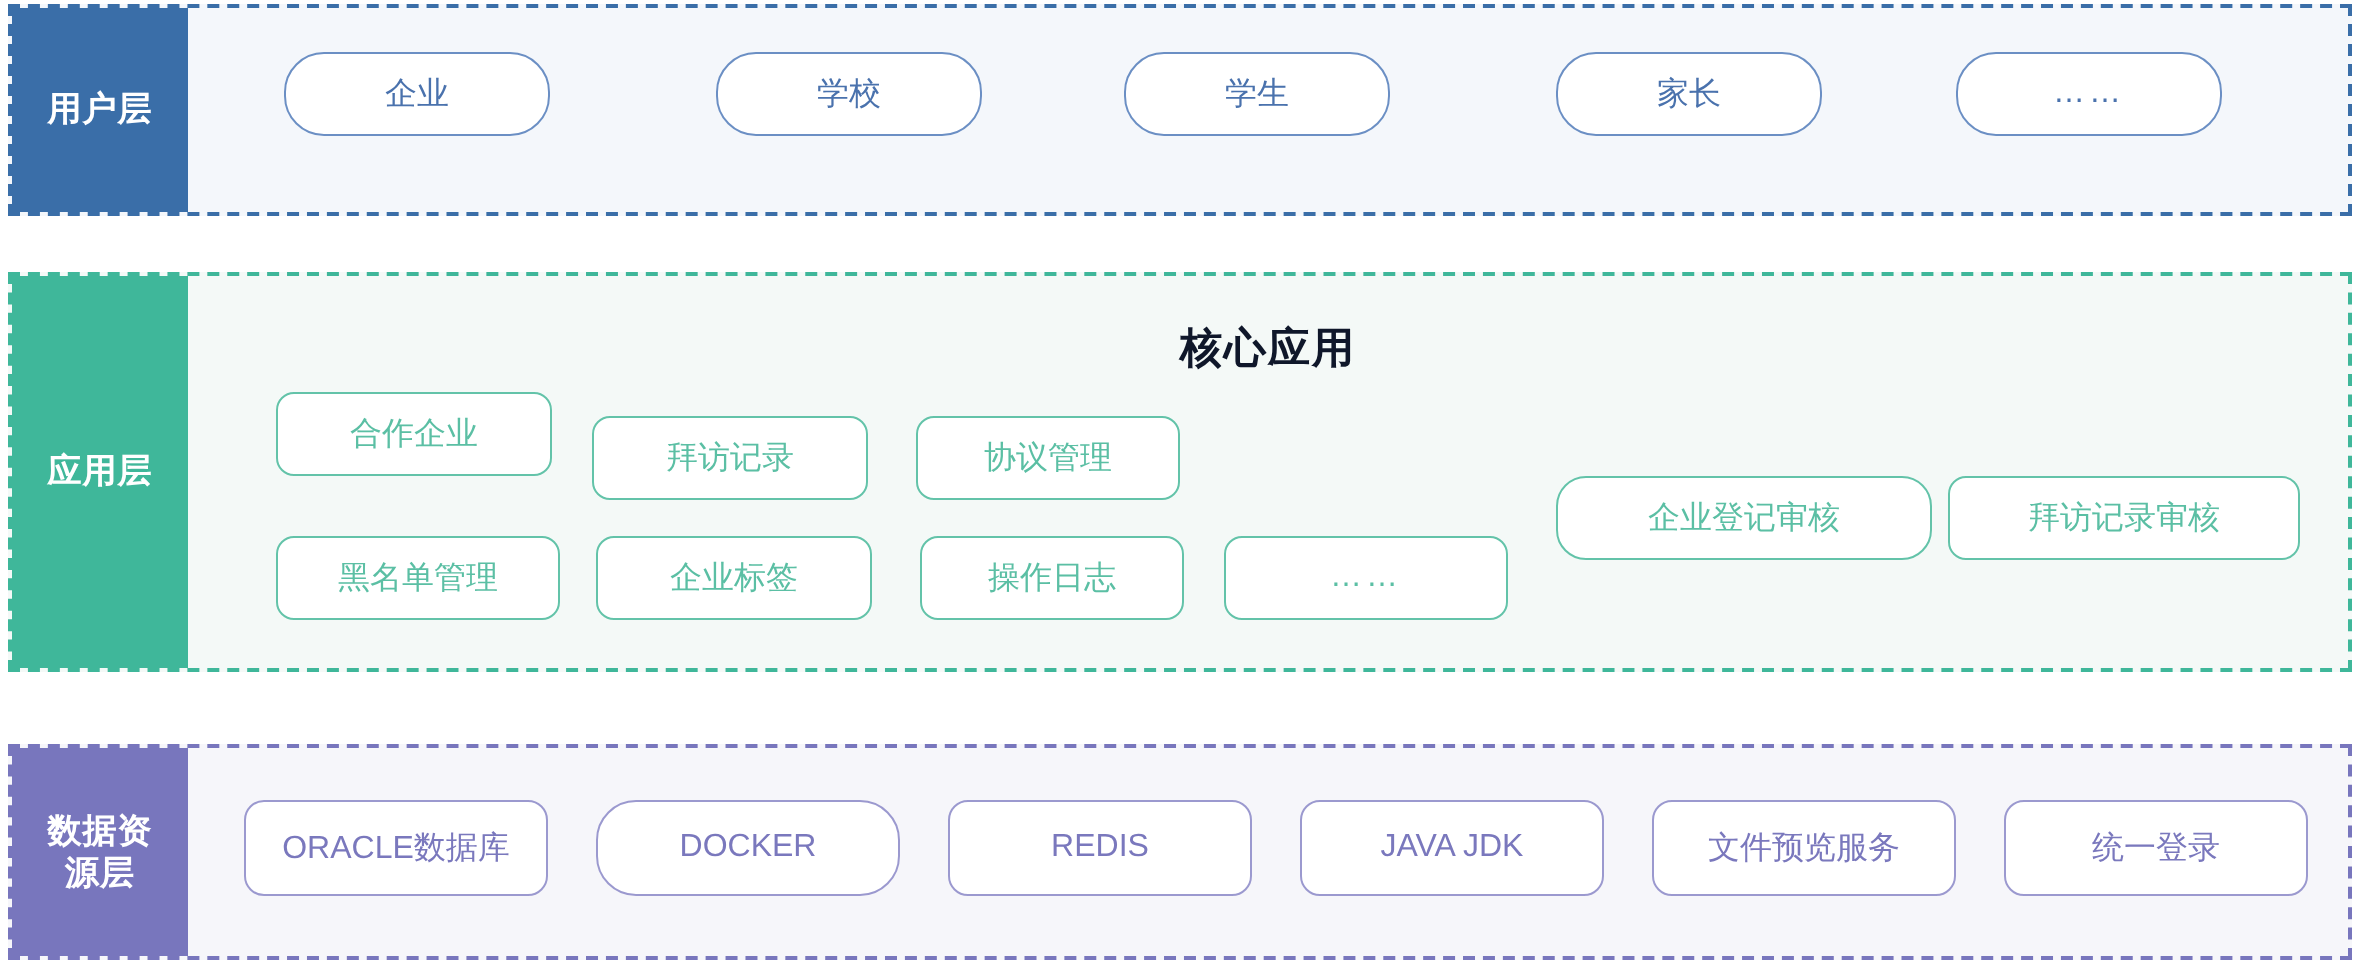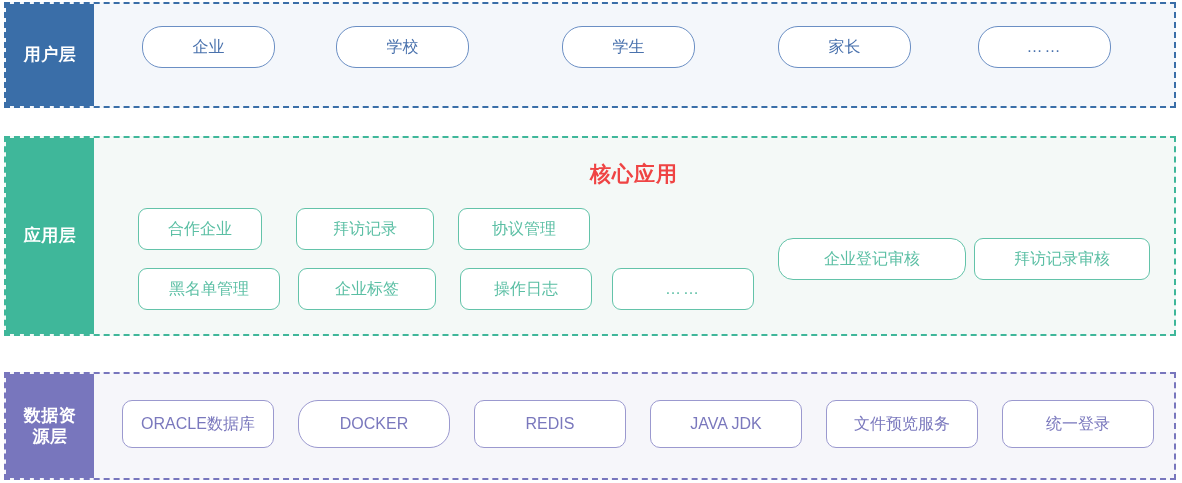--- a/index.html
+++ b/index.html
@@ -108,59 +108,59 @@
     letter-spacing: 2px;
   }
 
   
   .core-title {
     position: absolute;
     left: 0;
     right: 0;
     top: 22px;
     text-align: center;
-    color: #ef4444;
+    color: #0f172a;
     font-size: 21px;
     font-weight: bold;
     letter-spacing: 1px;
   }
 </style>
 </head>
 <body>
 
 <div class="diagram">
 
   <div class="layer layer-user">
     <div class="layer-label">用户层</div>
     <div class="layer-body">
       <div class="node node-user" style="left:48px;  top:22px; width:133px;">
         <span>企业</span>
       </div>
-      <div class="node node-user" style="left:242px; top:22px; width:133px;">
+      <div class="node node-user" style="left:264px; top:22px; width:133px;">
         <span>学校</span>
       </div>
       <div class="node node-user" style="left:468px; top:22px; width:133px;">
         <span>学生</span>
       </div>
       <div class="node node-user" style="left:684px; top:22px; width:133px;">
         <span>家长</span>
       </div>
       <div class="node node-user" style="left:884px; top:22px; width:133px;">
         <span class="ellipsis-text">……</span>
       </div>
     </div>
   </div>
 
   <div class="layer layer-app">
     <div class="layer-label">应用层</div>
     <div class="layer-body">
 
       <div class="core-title">核心应用</div>
 
-      <div class="node node-app" style="left:44px;  top:70px; width:124px;text-align:center;">
+      <div class="node node-app" style="left:44px;  top:58px; width:138px;text-align:center;">
         <span>合作企业</span>
       </div>
       <div class="node node-app" style="left:202px; top:70px; width:138px;">
         <span>拜访记录</span>
       </div>
       <div class="node node-app" style="left:364px; top:70px; width:132px;">
         <span>协议管理</span>
       </div>
 
       <div class="node node-app" style="left:44px;  top:130px; width:142px;">

